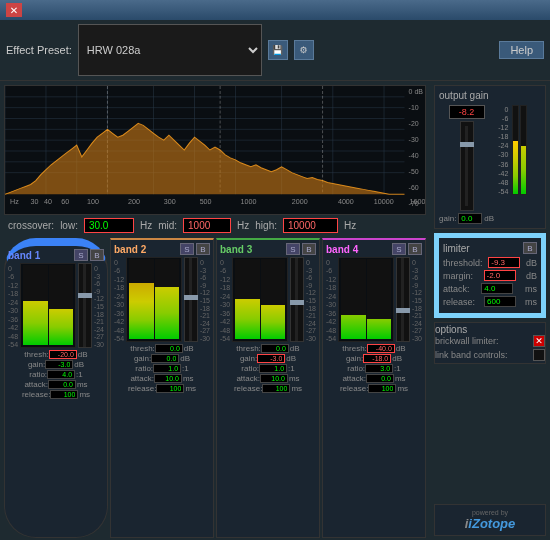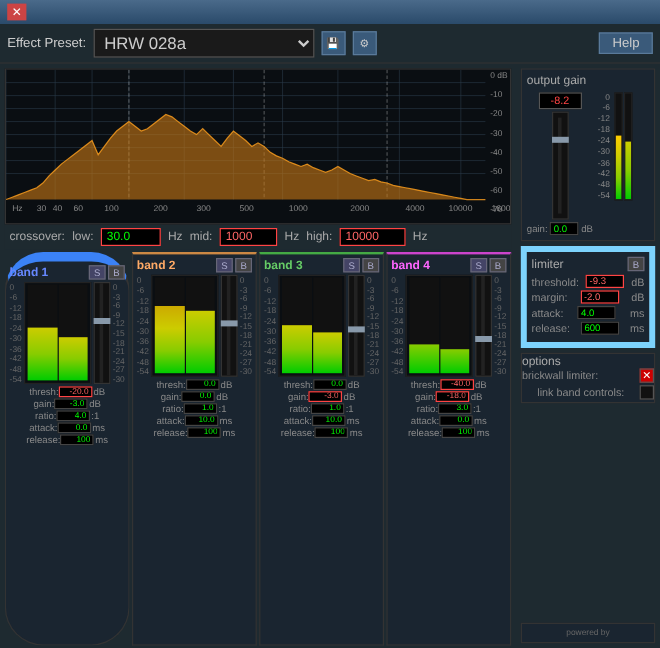--- a/index.html
+++ b/index.html
@@ -36,22 +36,22 @@
       align-items: center;
       padding: 4px 6px;
       background: #1e2a30;
       border-bottom: 1px solid #333;
       gap: 6px;
     }
     .preset-select {
       background: #1a1a1a;
       color: #ccc;
       border: 1px solid #555;
-      padding: 2px 4px;
-      font-size: 14px;
+      padding: 18px 4px;
+      font-size: 11px;
       flex: 1;
     }
     .preset-btn {
       background: #3a5a7a;
       border: 1px solid #5a7a9a;
       color: #ccc;
       width: 20px; height: 20px;
       cursor: pointer;
       font-size: 9px;
       display: flex; align-items: center; justify-content: center;
@@ -744,23 +744,26 @@
         </div>
       </div>
 
       <div class="options-section">
         <span class="section-title">options</span>
         <div class="option-row">
           <span style="color:#888;font-size:9px;flex:1;">brickwall limiter:</span>
           <div class="checkbox x-checked" style="display:flex;align-items:center;justify-content:center;color:white;font-size:9px;">✕</div>
         </div>
         <div class="option-row">
-          <span style="color:#888;font-size:9px;flex:1;text-align:center;">link band controls:</span>
+          <span style="color:#888;font-size:9px;flex:1;">link band controls:</span>
           <div class="checkbox"></div>
         </div>
       </div>
 
       <div style="margin-top:auto;padding:4px;border:1px solid #333;background:#1a2530;text-align:center;">
         <div style="font-size:7px;color:#666;">powered by</div>
+        <div style="color:#4488cc;font-size:13px;font-style:italic;font-weight:bold;">
+          <span style="color:#888;">i</span><span style="color:#4499dd;">iZotope</span>
+        </div>
       </div>
     </div>
   </div>
 </div>
 
 </body></html>

